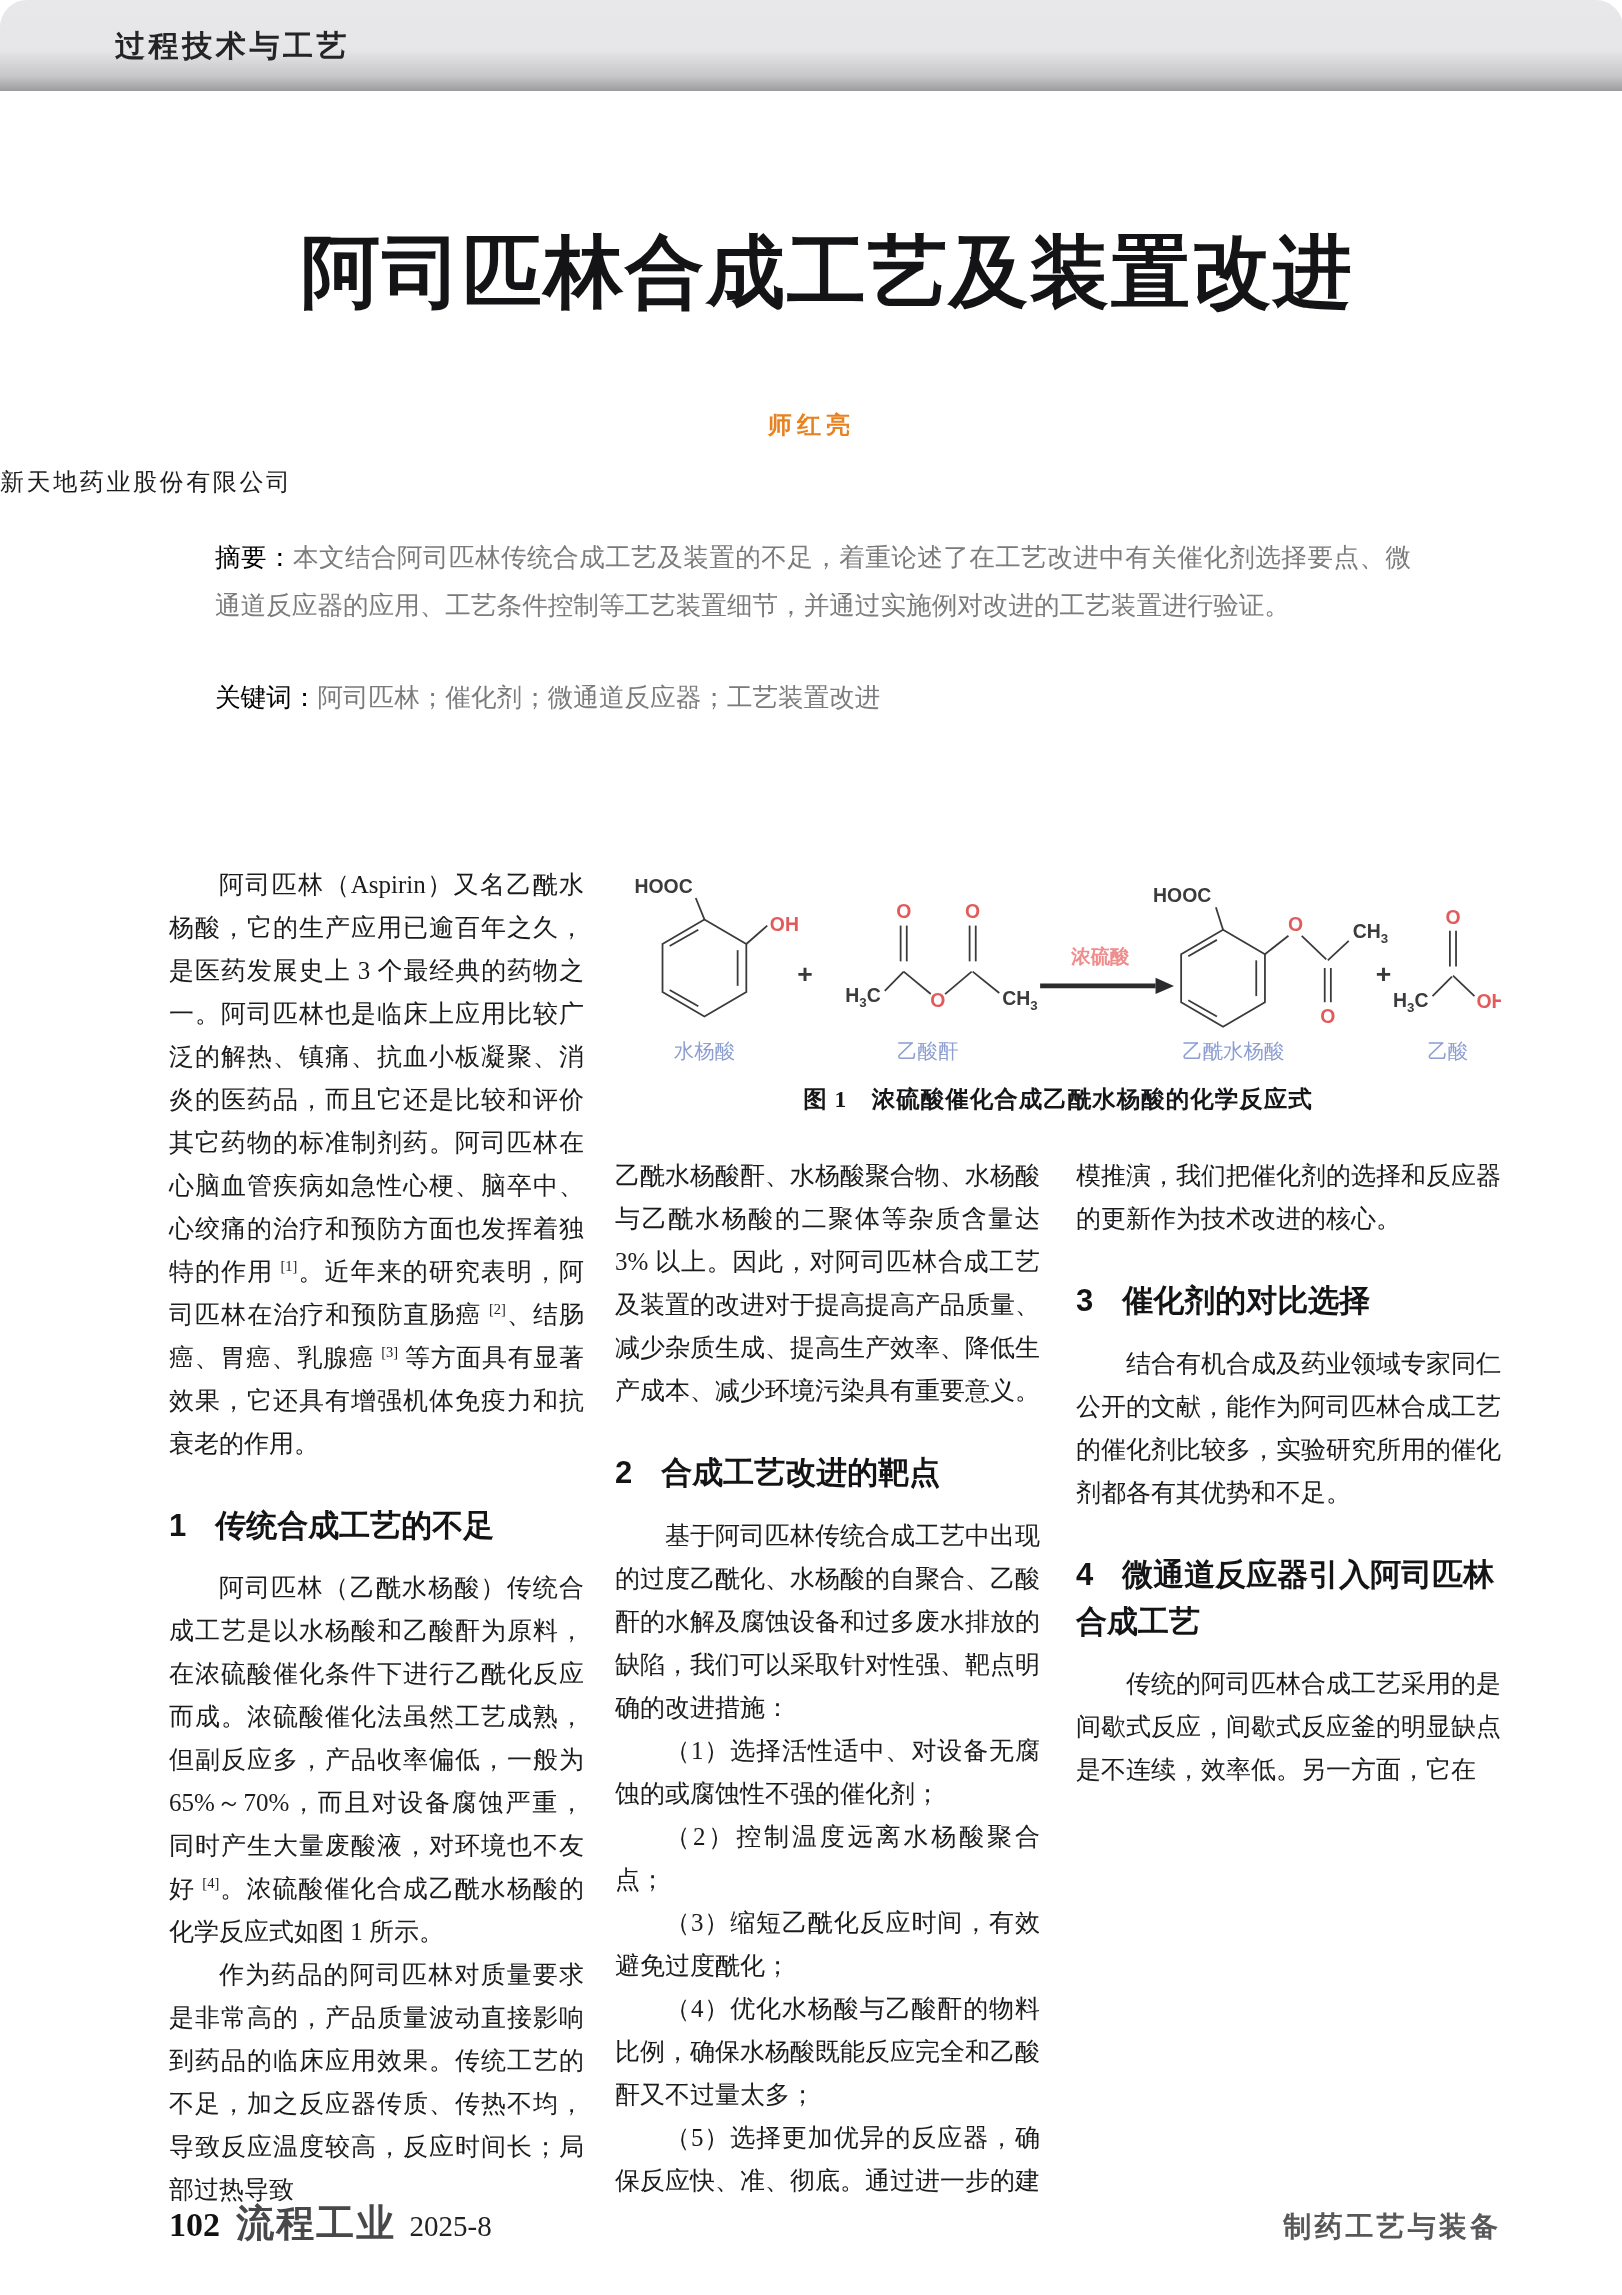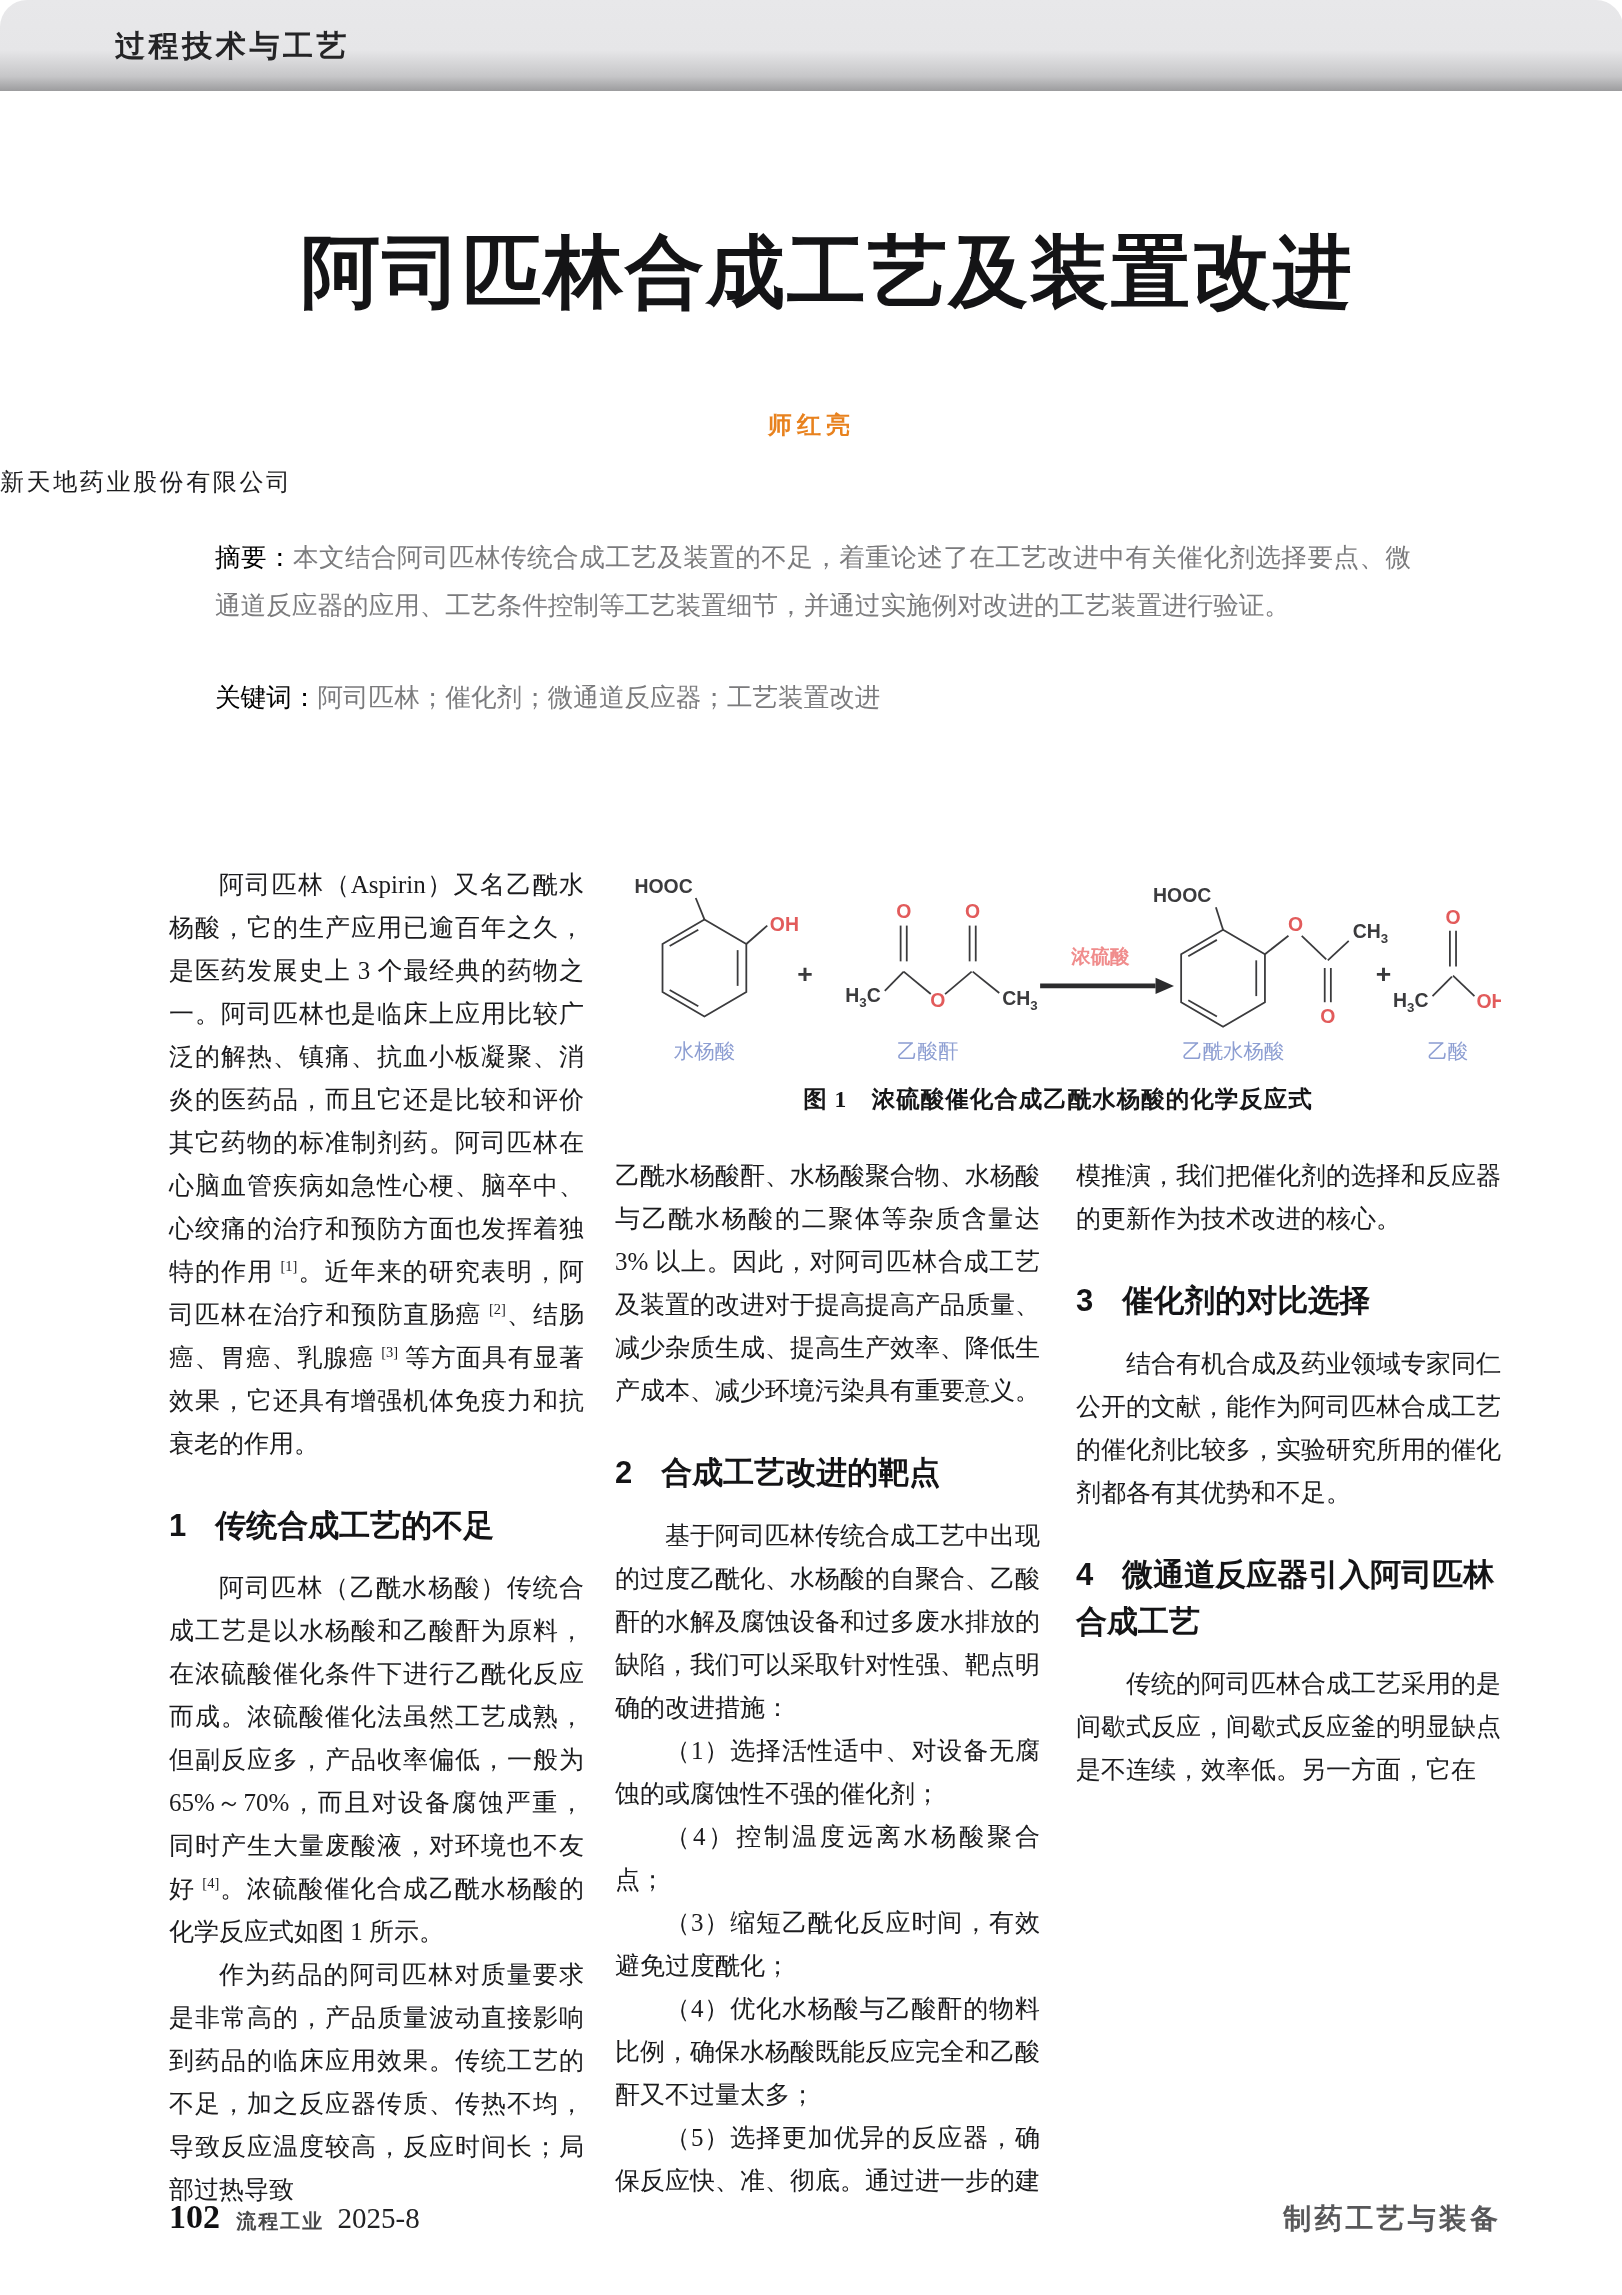--- a/index.html
+++ b/index.html
@@ -73,21 +73,21 @@
   .plus  { fill:#3a3a3c; font-size:52px; font-weight:bold; }
   .bond  { stroke:#3b3b3d; stroke-width:3.5; fill:none; }
   .arrow-line { stroke:#2b2b2d; stroke-width:9; }
   .arrow-head { fill:#2b2b2d; }
   
   .footer {
     position:absolute; top:2198px; left:169px; width:1332px;
     display:flex; justify-content:space-between; align-items:baseline;
   }
   .page-num { font-weight:bold; font-size:34px; color:#111113; }
-  .journal  { font-weight:bold; font-size:20px; color:#48484a; margin-left:14.3px; letter-spacing:2px; }
+  .journal  { font-weight:bold; font-size:38px; color:#48484a; margin-left:14.3px; letter-spacing:2px; }
   .issue    { font-size:29px; color:#222224; margin-left:11.2px; }
   .footer-right { font-weight:bold; font-size:28px; color:#58585a; letter-spacing:3.1px; }
 </style>
 </head>
 <body>
 
 <div class="page">
 
   <div class="topbar">
     <div class="topbar-label">过程技术与工艺</div>
@@ -188,21 +188,21 @@
         </svg>
         <div class="figure-caption">图 1　浓硫酸催化合成乙酰水杨酸的化学反应式</div>
       </div>
 
       <div class="two-cols">
         <div class="col-2">
             <div class="para noindent">乙酰水杨酸酐、水杨酸聚合物、水杨酸与乙酰水杨酸的二聚体等杂质含量达3% 以上。因此，对阿司匹林合成工艺及装置的改进对于提高提高产品质量、减少杂质生成、提高生产效率、降低生产成本、减少环境污染具有重要意义。</div>
             <div class="sec-heading"><span class="sec-num">2</span><span>合成工艺改进的靶点</span></div>
             <div class="para">基于阿司匹林传统合成工艺中出现的过度乙酰化、水杨酸的自聚合、乙酸酐的水解及腐蚀设备和过多废水排放的缺陷，我们可以采取针对性强、靶点明确的改进措施：</div>
             <div class="para">（1）选择活性适中、对设备无腐蚀的或腐蚀性不强的催化剂；</div>
-            <div class="para">（4）控制温度远离水杨酸聚合点；</div>
+            <div class="para">（2）控制温度远离水杨酸聚合点；</div>
             <div class="para">（3）缩短乙酰化反应时间，有效避免过度酰化；</div>
             <div class="para">（4）优化水杨酸与乙酸酐的物料比例，确保水杨酸既能反应完全和乙酸酐又不过量太多；</div>
             <div class="para">（5）选择更加优异的反应器，确保反应快、准、彻底。通过进一步的建</div>
           </div>
         <div class="col-3">
             <div class="para noindent">模推演，我们把催化剂的选择和反应器的更新作为技术改进的核心。</div>
             <div class="sec-heading"><span class="sec-num">3</span><span>催化剂的对比选择</span></div>
             <div class="para">结合有机合成及药业领域专家同仁公开的文献，能作为阿司匹林合成工艺的催化剂比较多，实验研究所用的催化剂都各有其优势和不足。</div>
             <div class="sec-heading"><span class="sec-num">4</span><span>微通道反应器引入阿司匹林合成工艺</span></div>
             <div class="para">传统的阿司匹林合成工艺采用的是间歇式反应，间歇式反应釜的明显缺点是不连续，效率低。另一方面，它在</div>

